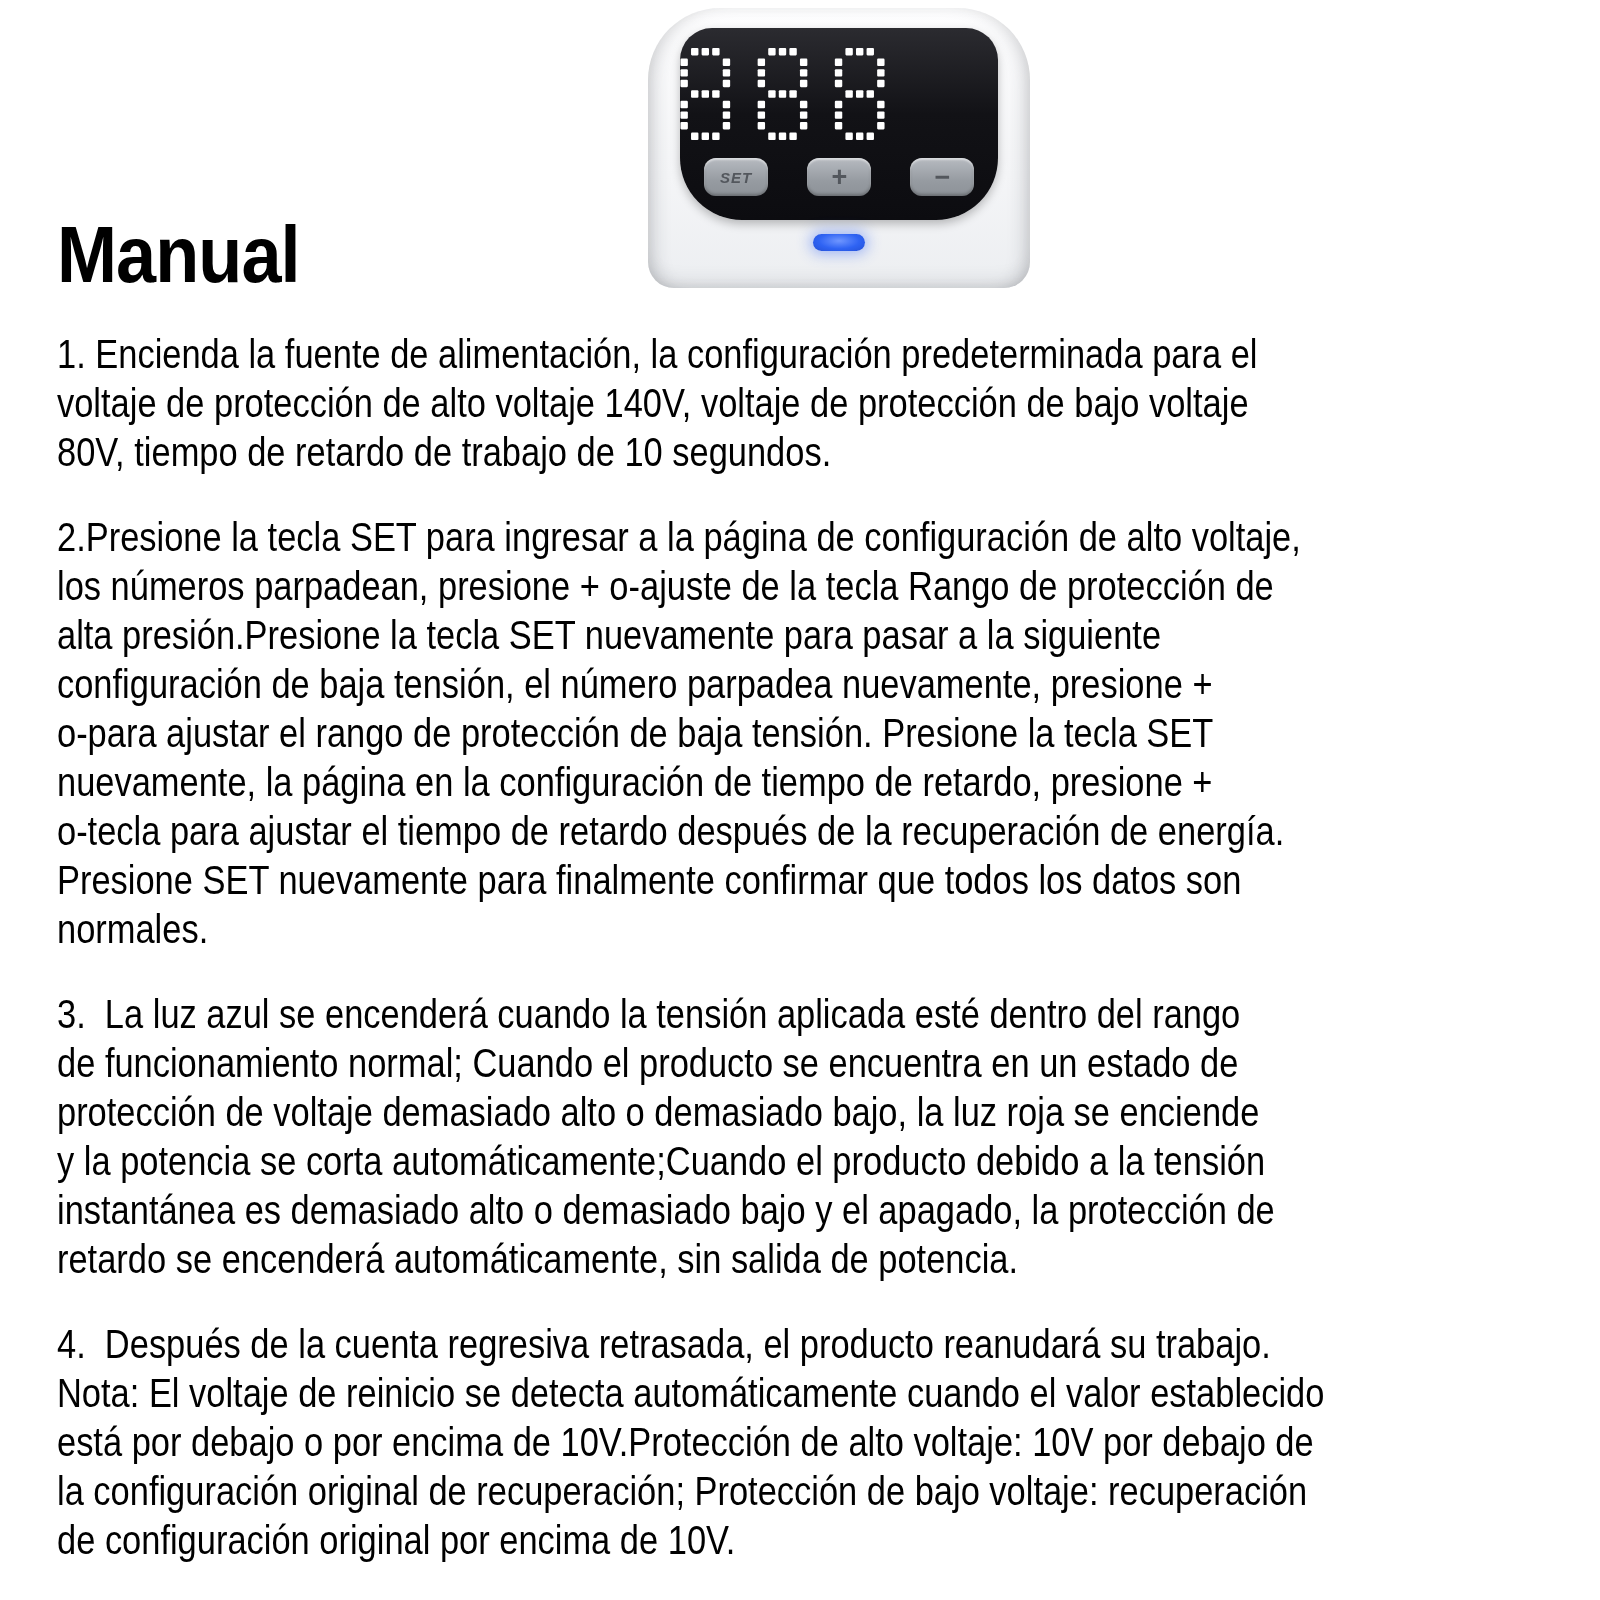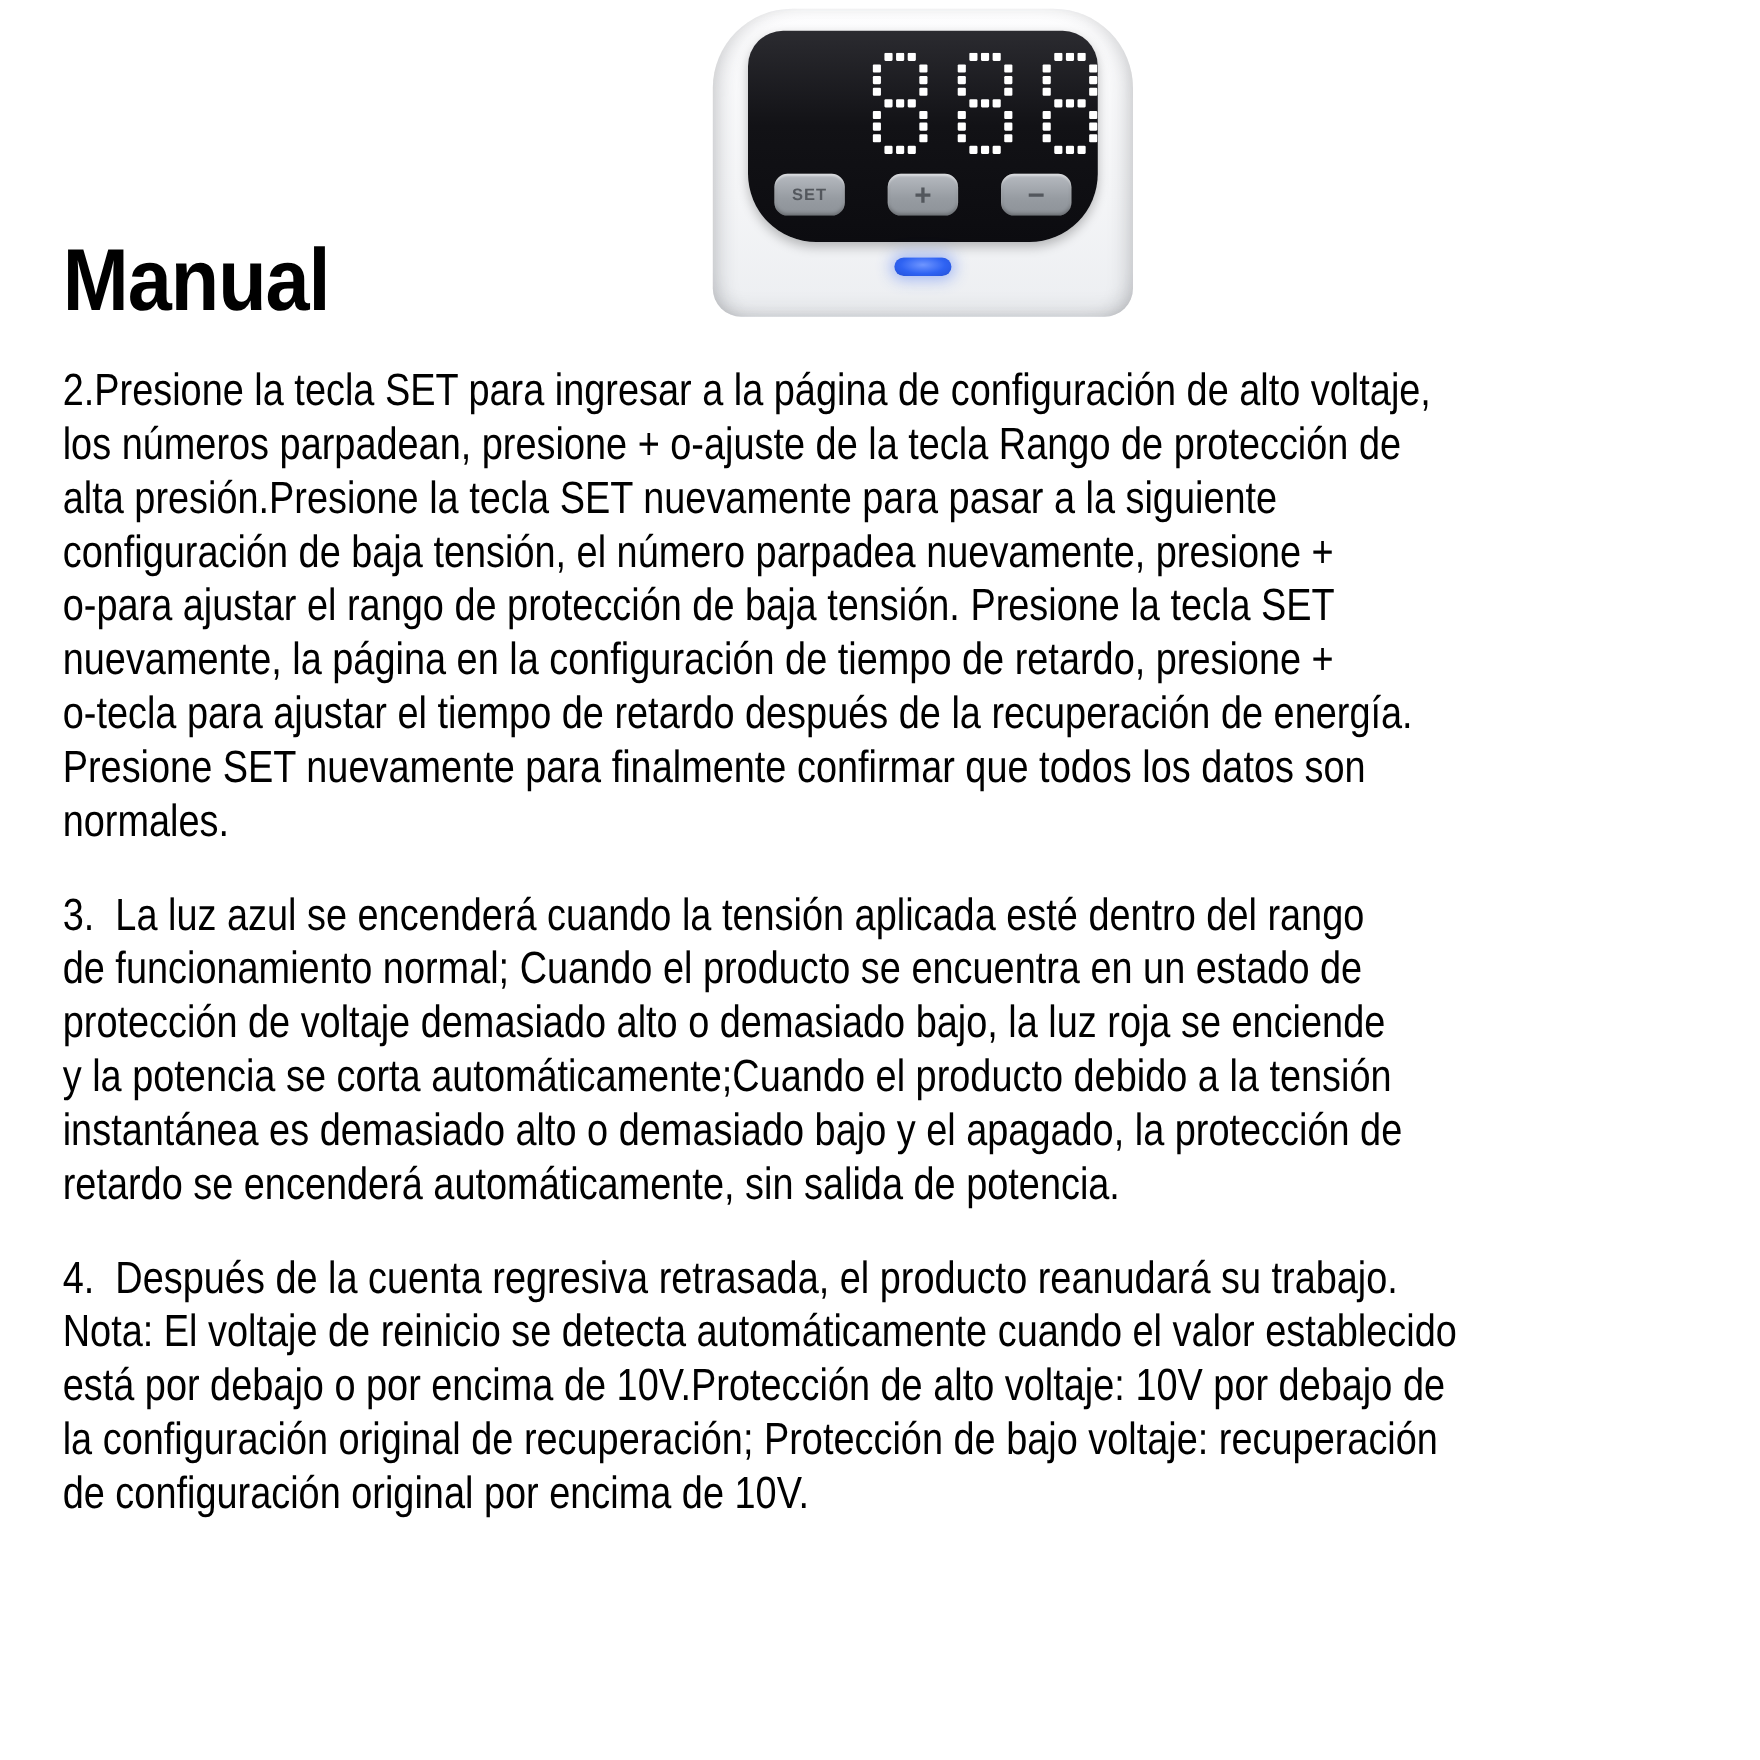--- a/index.html
+++ b/index.html
@@ -39,22 +39,23 @@
     left: 50%;
     top: 20px;
     transform: translateX(-50%);
     width: 318px;
     height: 192px;
     background: linear-gradient(180deg, #2b2b30 0%, #121216 45%, #0c0c10 100%);
     border-radius: 32px 32px 62px 62px;
     box-shadow: 0 4px 10px rgba(0,0,0,.25);
     display: flex;
     flex-direction: column;
-    align-items: flex-end;
+    align-items: flex-start;
     justify-content: flex-start;
+    font-style: italic;
   }
   .digits {
     margin-top: 20px;
     width: 205px;
     height: 92px;
   }
   .digits rect { fill: #ffffff; }
   .btn-row {
     margin-top: 18px;
     width: 100%;
@@ -204,20 +205,25 @@
         </div>
       </div>
       <div class="led"></div>
     </div>
   </figure>
 
   <div class="content">
     <h1 class="title">Manual</h1>
     <section class="paragraphs">
       <div class="para">
+          <div class="line">1. Encienda la fuente de alimentación, la configuración predeterminada para el</div>
+          <div class="line">voltaje de protección de alto voltaje 140V, voltaje de protección de bajo voltaje</div>
+          <div class="line">80V, tiempo de retardo de trabajo de 10 segundos.</div>
+        </div>
+      <div class="para">
           <div class="line">2.Presione la tecla SET para ingresar a la página de configuración de alto voltaje,</div>
           <div class="line">los números parpadean, presione + o-ajuste de la tecla Rango de protección de</div>
           <div class="line">alta presión.Presione la tecla SET nuevamente para pasar a la siguiente</div>
           <div class="line">configuración de baja tensión, el número parpadea nuevamente, presione +</div>
           <div class="line">o-para ajustar el rango de protección de baja tensión. Presione la tecla SET</div>
           <div class="line">nuevamente, la página en la configuración de tiempo de retardo, presione +</div>
           <div class="line">o-tecla para ajustar el tiempo de retardo después de la recuperación de energía.</div>
           <div class="line">Presione SET nuevamente para finalmente confirmar que todos los datos son</div>
           <div class="line">normales.</div>
         </div>

